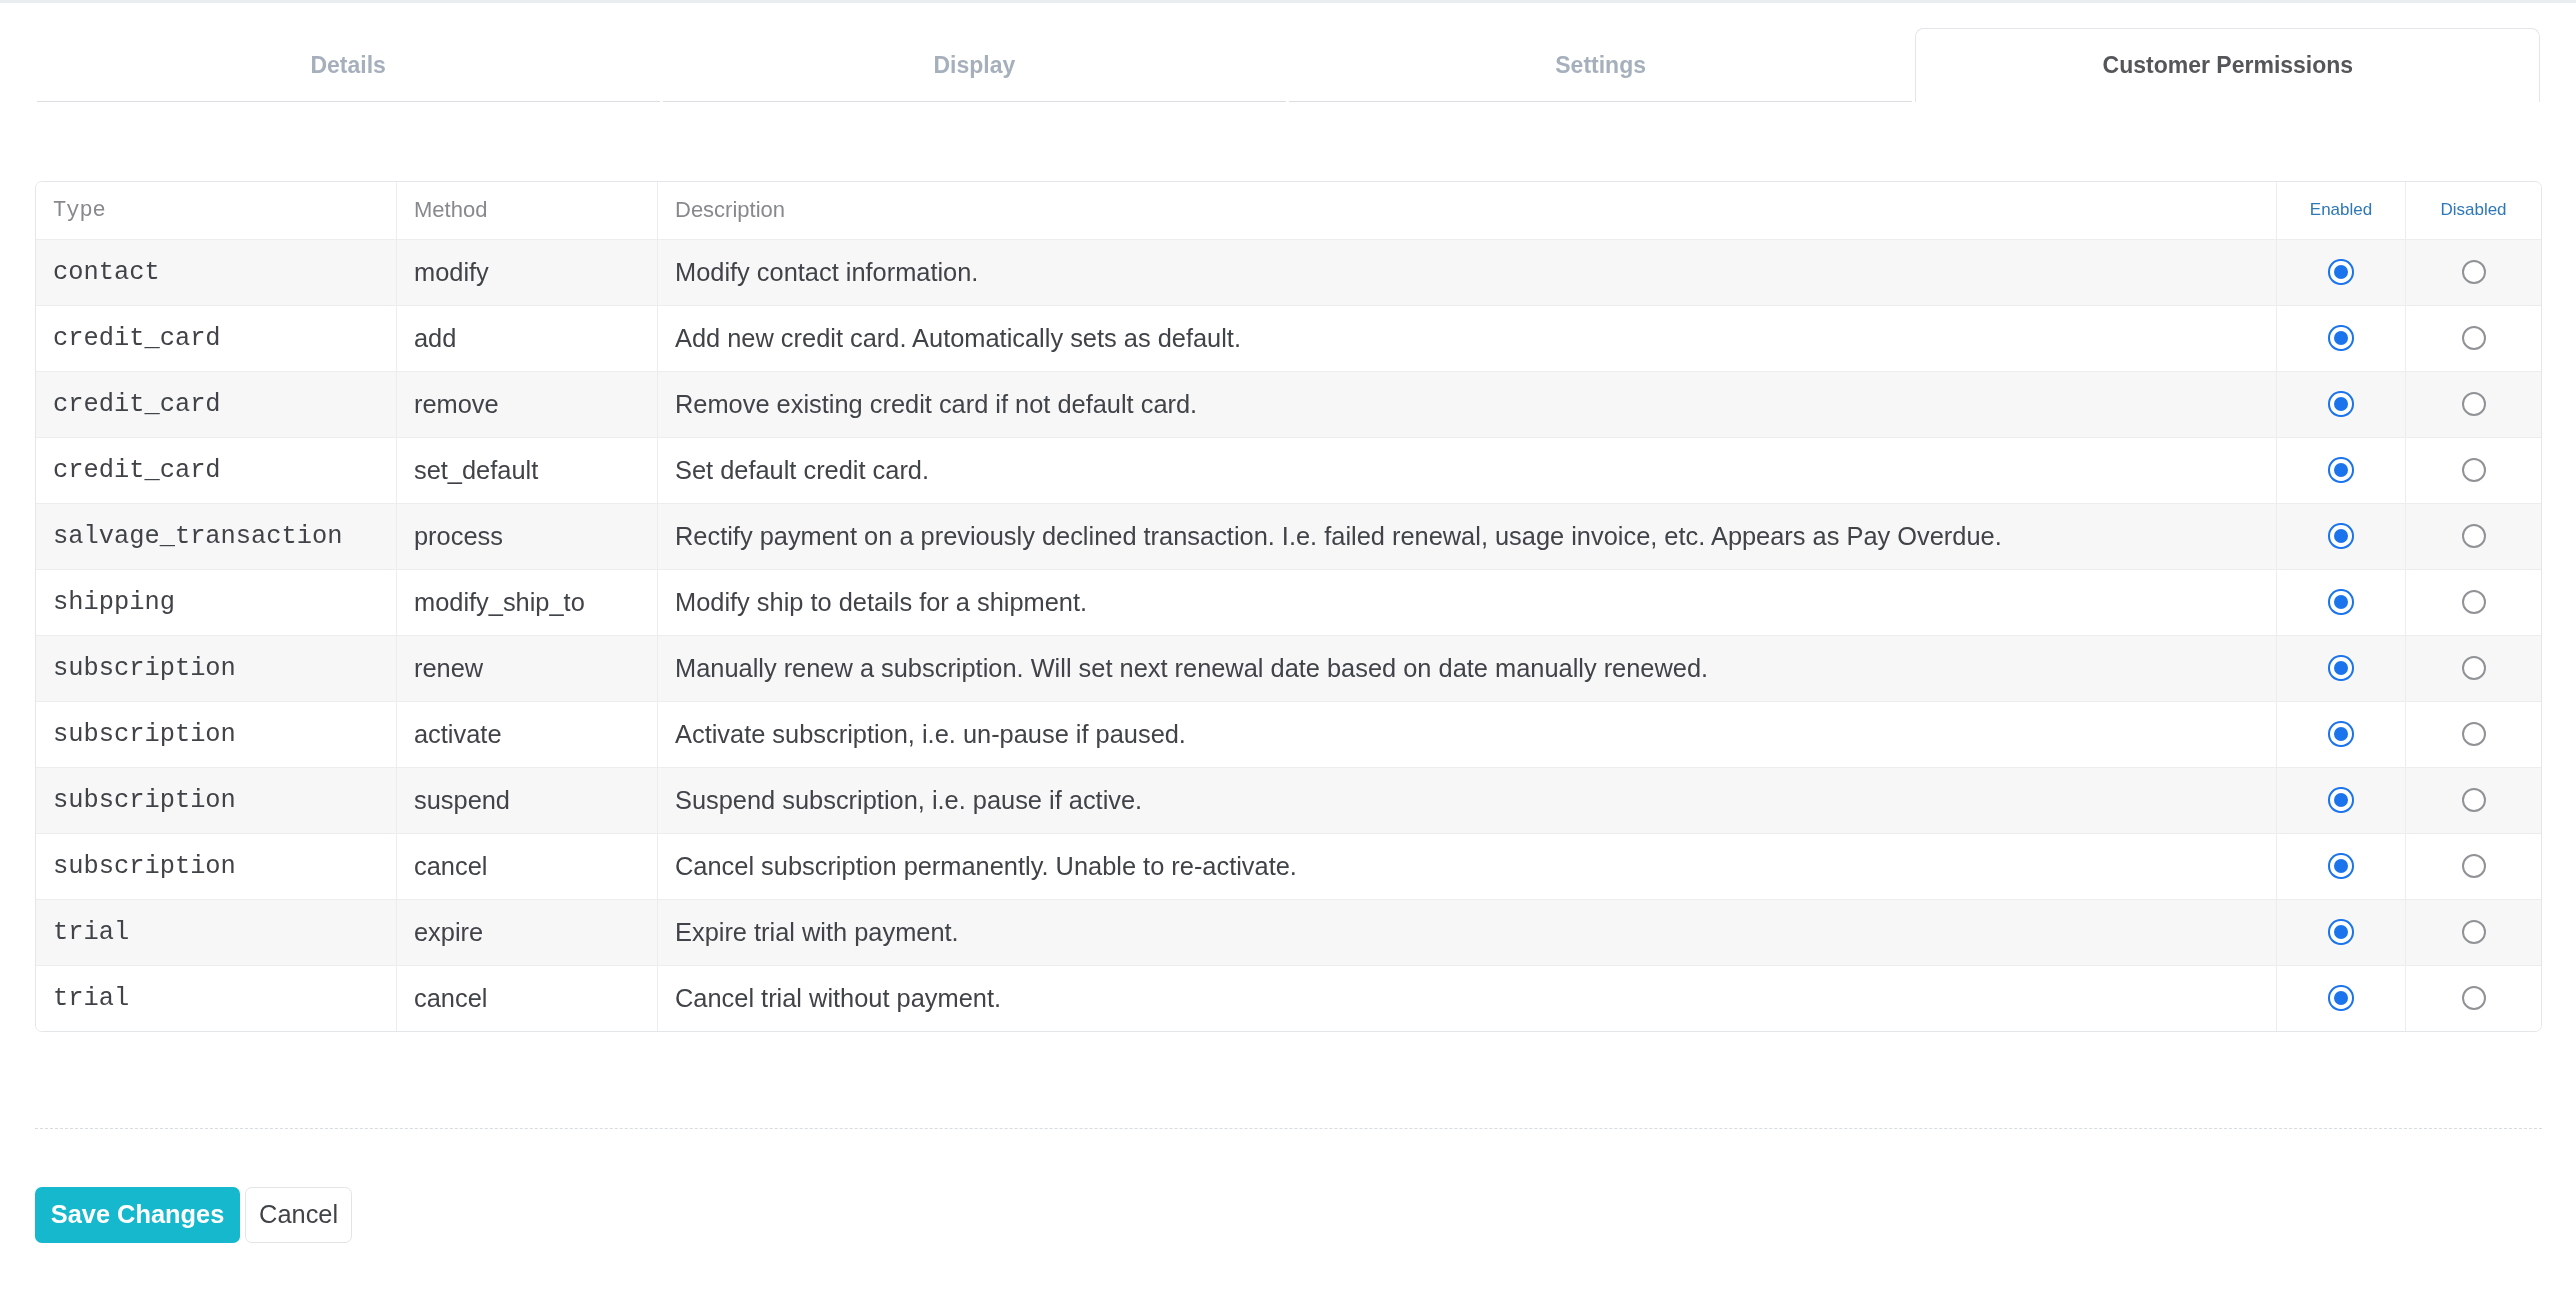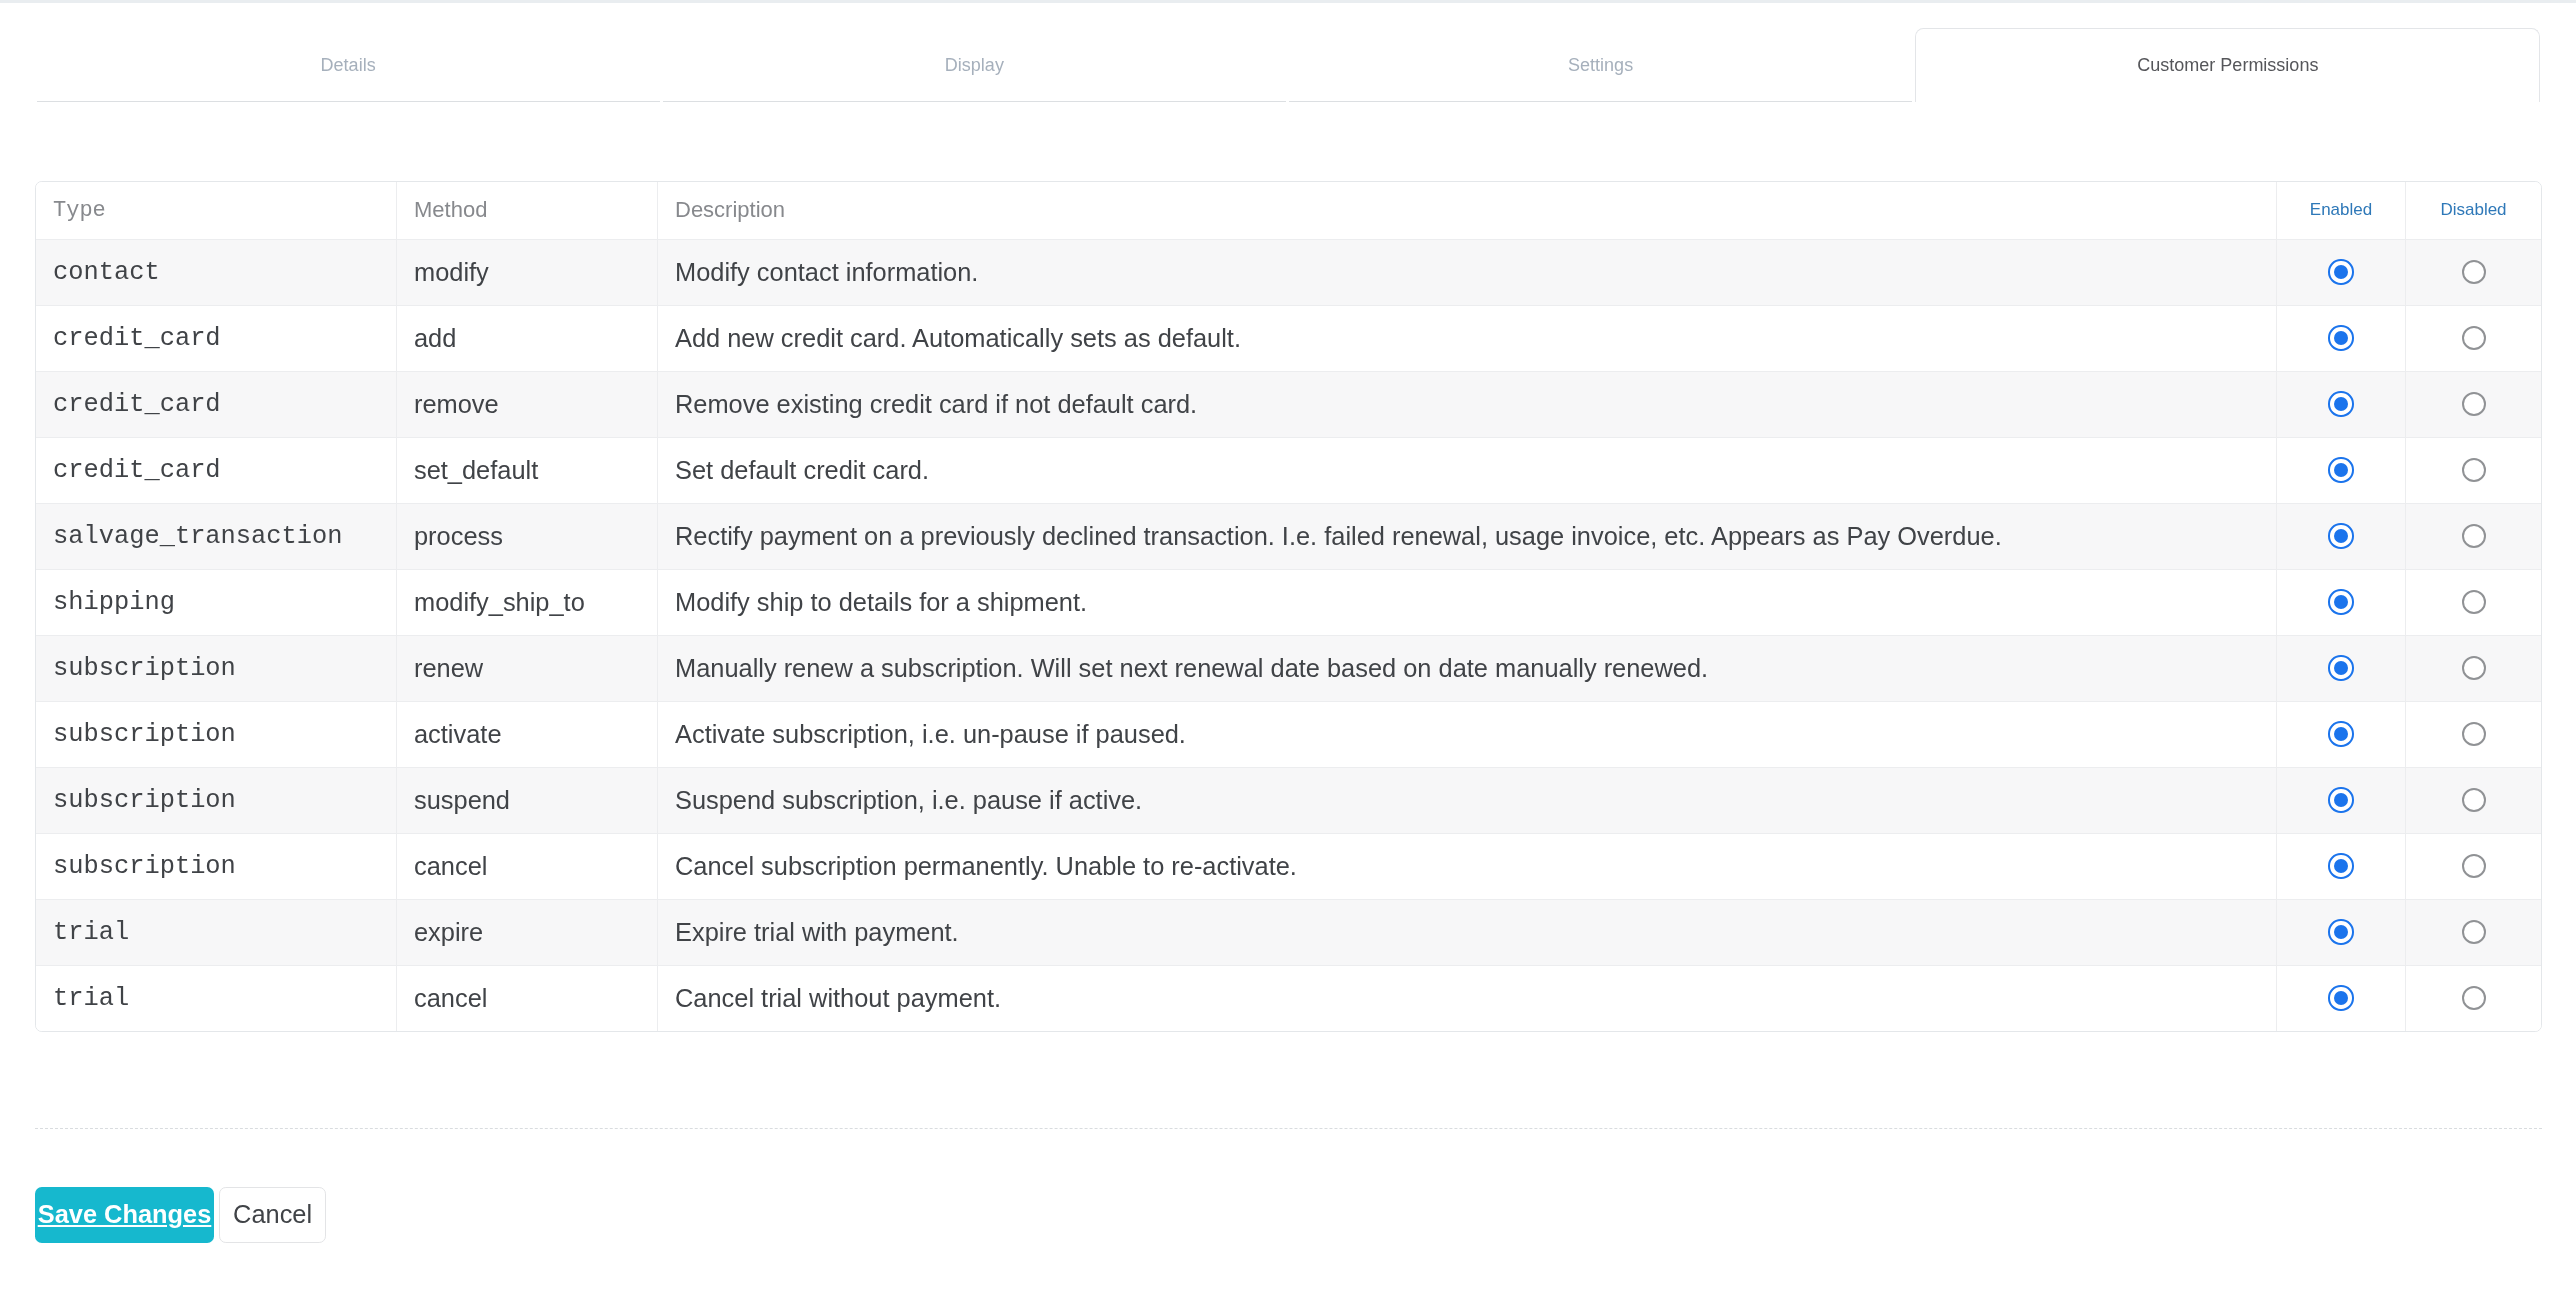--- a/index.html
+++ b/index.html
@@ -34,22 +34,22 @@
     display:flex;
     align-items:flex-end;
   }
   .tab{
     flex:1;
     height:71px;
     margin:0 1.7px;
     display:flex;
     align-items:center;
     justify-content:center;
-    font-size:18px;
-    font-weight:400;
+    font-size:23px;
+    font-weight:700;
     color:var(--tab-inactive);
     border-bottom:1.7px solid var(--line);
     cursor:pointer;
     background:transparent;
   }
   .tab.active{
     height:74px;
     color:var(--tab-active);
     border:1.7px solid #e3e5e8;
     border-bottom:none;
@@ -139,25 +139,24 @@
     display:flex;
     align-items:center;
     justify-content:center;
     font-size:25.4px;
     border-radius:6.8px;
     cursor:pointer;
     border:none;
     font-family:"Liberation Sans", sans-serif;
   }
   .btn-save{
-    width:179px;
+    width:205px;
     background:var(--save-teal);
     color:#ffffff;
     font-weight:600;
-    text-decoration:underline;
   }
   .btn-cancel{
     width:107px;
     background:#ffffff;
     color:var(--cell-text);
     border:1.7px solid #e3e4e6;
   }
 </style>
 </head>
 <body>

